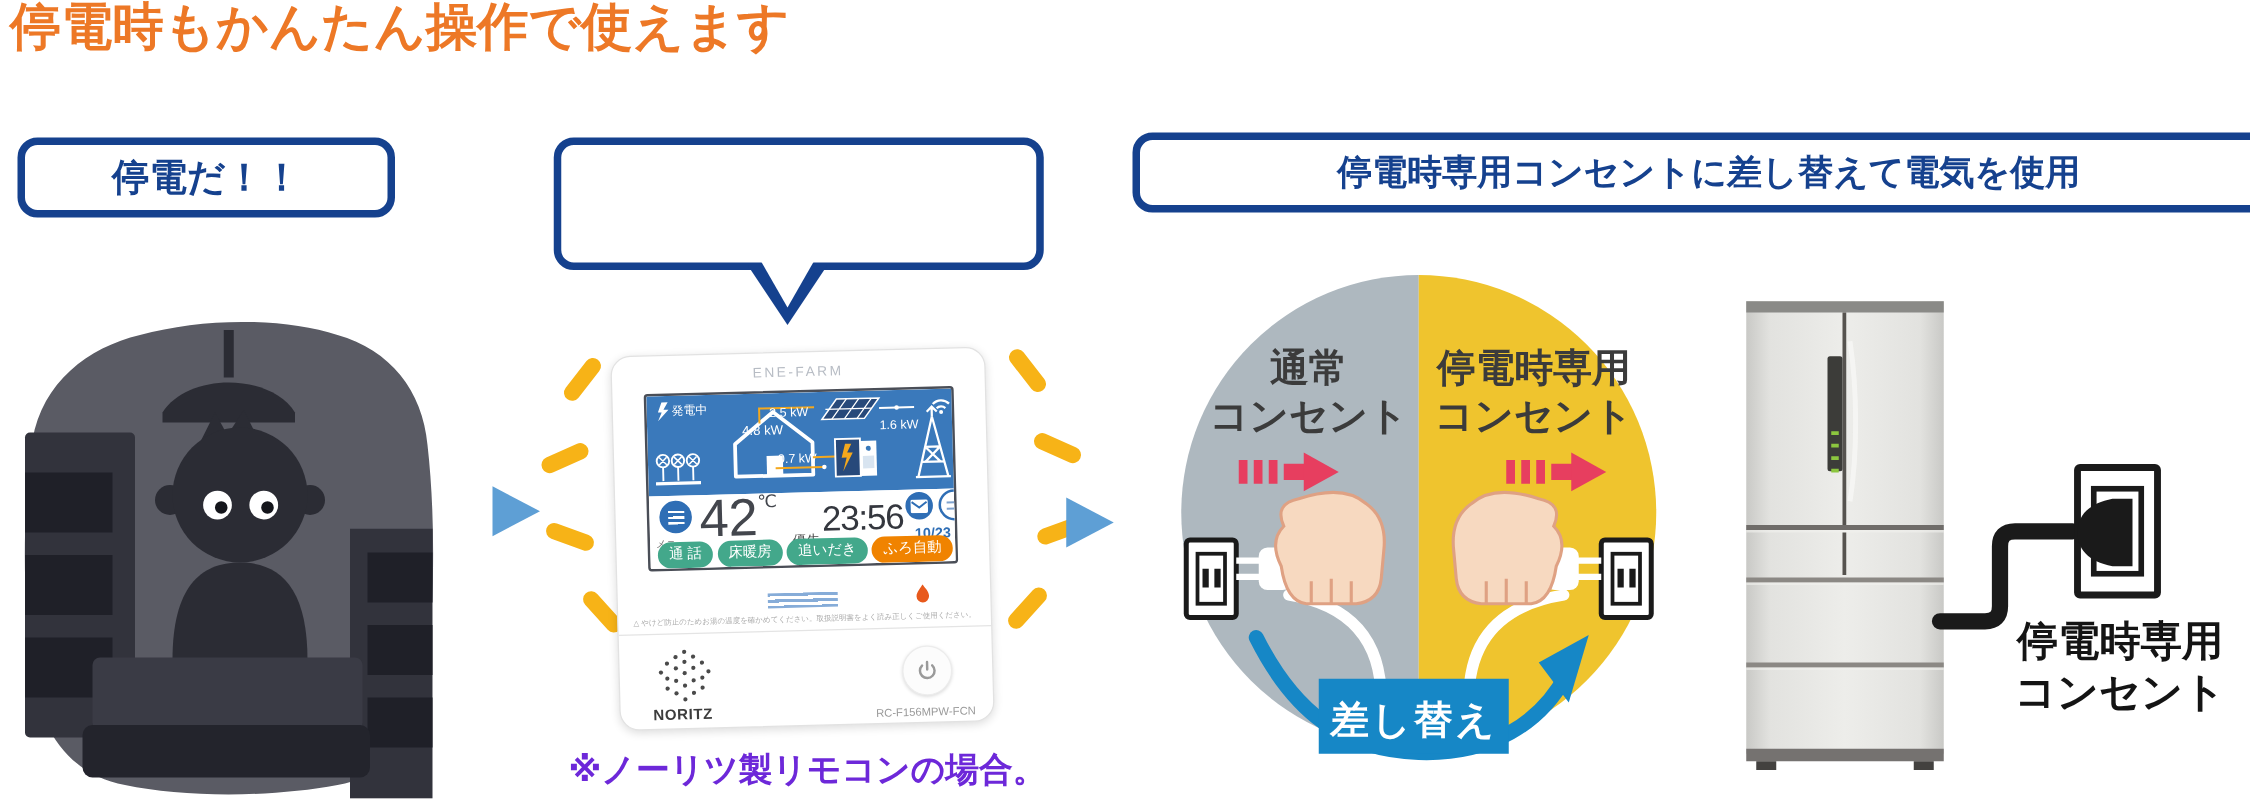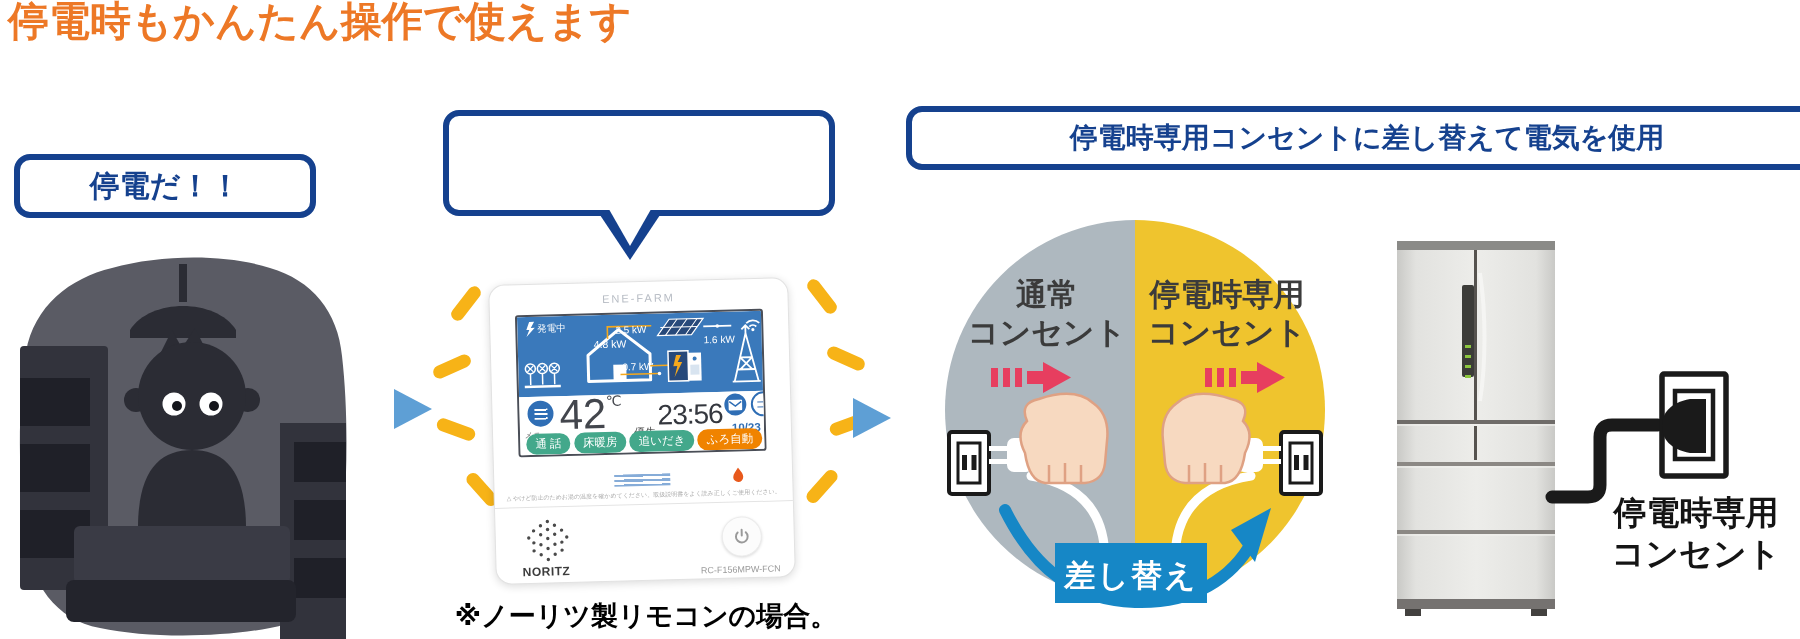--- a/index.html
+++ b/index.html
@@ -1,20 +1,20 @@
 <!DOCTYPE html>
 <html><head>
 <meta charset="utf-8">
 <style>
   html,body{margin:0;padding:0;background:#fff;}
   *{box-sizing:border-box;font-family:"Liberation Sans","DejaVu Sans",sans-serif;}
   .canvas{position:relative;width:1800px;height:639px;background:#fff;overflow:hidden;text-decoration:underline;}
   .title{position:absolute;left:8px;top:-6px;font-size:41px;font-weight:800;color:#ED7826;letter-spacing:0;}
   .bluebox{position:absolute;border:6px solid #15418E;border-radius:16px;background:#fff;display:flex;align-items:center;justify-content:center;color:#15418E;font-weight:800;}
-  .box1{left:14px;top:110px;width:302px;height:64px;font-size:30px;margin-top:44px;}
+  .box1{left:14px;top:110px;width:302px;height:64px;font-size:30px;}
   .box2{left:443px;top:110px;width:392px;height:106px;font-size:29px;flex-direction:column;line-height:1.25;text-align:center;}
   .box3{left:906px;top:106px;width:922px;height:64px;font-size:28px;justify-content:center;}
   .tail-outer{position:absolute;left:598px;top:212px;width:0;height:0;border-left:32px solid transparent;border-right:32px solid transparent;border-top:48px solid #15418E;}
   .tail-inner{position:absolute;left:606px;top:204px;width:0;height:0;border-left:24px solid transparent;border-right:24px solid transparent;border-top:42px solid #fff;}
   .flow-arrow{position:absolute;width:0;height:0;border-top:20px solid transparent;border-bottom:20px solid transparent;border-left:38px solid #5E9FD5;}
   .sparkle{position:absolute;width:40px;height:13px;border-radius:7px;background:#F7B317;}
   .remote{position:absolute;left:492px;top:281px;width:300px;height:300px;background:#fff;border:1px solid #E2E2E2;border-radius:16px;box-shadow:0 2px 8px rgba(0,0,0,.14);transform:rotate(-1.5deg);}
   .brand{position:absolute;top:10px;left:0;right:0;text-align:center;font-size:11px;letter-spacing:2px;color:#B7BCC4;}
   .screen{position:absolute;left:25px;top:30px;width:248px;height:142px;border:2px solid #4A4E57;border-radius:3px;background:#fff;overflow:hidden;}
   .scr-blue{position:absolute;left:0;top:0;width:248px;height:80px;background:#3A79BB;}
@@ -34,21 +34,21 @@
   .pill.orange{background:#F08300;}
   .bath-underline{position:absolute;right:5px;bottom:0;width:56px;height:3px;background:#F08300;border-radius:2px;}
   .triple-lines{position:absolute;left:120px;top:192px;width:56px;height:12px;background:repeating-linear-gradient(#86ACD8 0 2.5px,transparent 2.5px 5px);}
   .flame{position:absolute;left:238px;top:188px;}
   .caution{position:absolute;left:8px;right:8px;top:209px;font-size:6px;color:#ABABAB;text-align:center;white-space:nowrap;overflow:hidden;}
   .divider{position:absolute;left:0;right:0;top:222px;height:1px;background:#E4E4E4;}
   .speaker{position:absolute;left:28px;top:232px;}
   .maker{position:absolute;left:26px;top:280px;font-size:12px;font-weight:700;color:#3C3C3C;letter-spacing:.5px;}
   .power-btn{position:absolute;left:226px;top:237px;width:40px;height:40px;border-radius:50%;background:#FCFCFC;border:1px solid #ECECEC;box-shadow:0 1px 3px rgba(0,0,0,.15);display:flex;align-items:center;justify-content:center;}
   .model{position:absolute;right:14px;top:285px;font-size:9px;color:#9A9A9A;}
-  .note{position:absolute;left:446px;top:598px;width:400px;text-align:center;font-size:27px;font-weight:600;color:#000000;}
+  .note{position:absolute;left:446px;top:598px;width:400px;text-align:center;font-size:27px;font-weight:600;color:#6d28d9;}
   .fridge-label{position:absolute;left:1598px;top:492px;width:196px;text-align:center;font-size:33px;font-weight:700;color:#141414;line-height:1.25;}
   svg text{font-family:"Liberation Sans","DejaVu Sans",sans-serif;}
 </style>
 </head>
 <body>
 
 <div class="canvas">
 
   <div class="title">停電時もかんたん操作で使えます</div>
 

